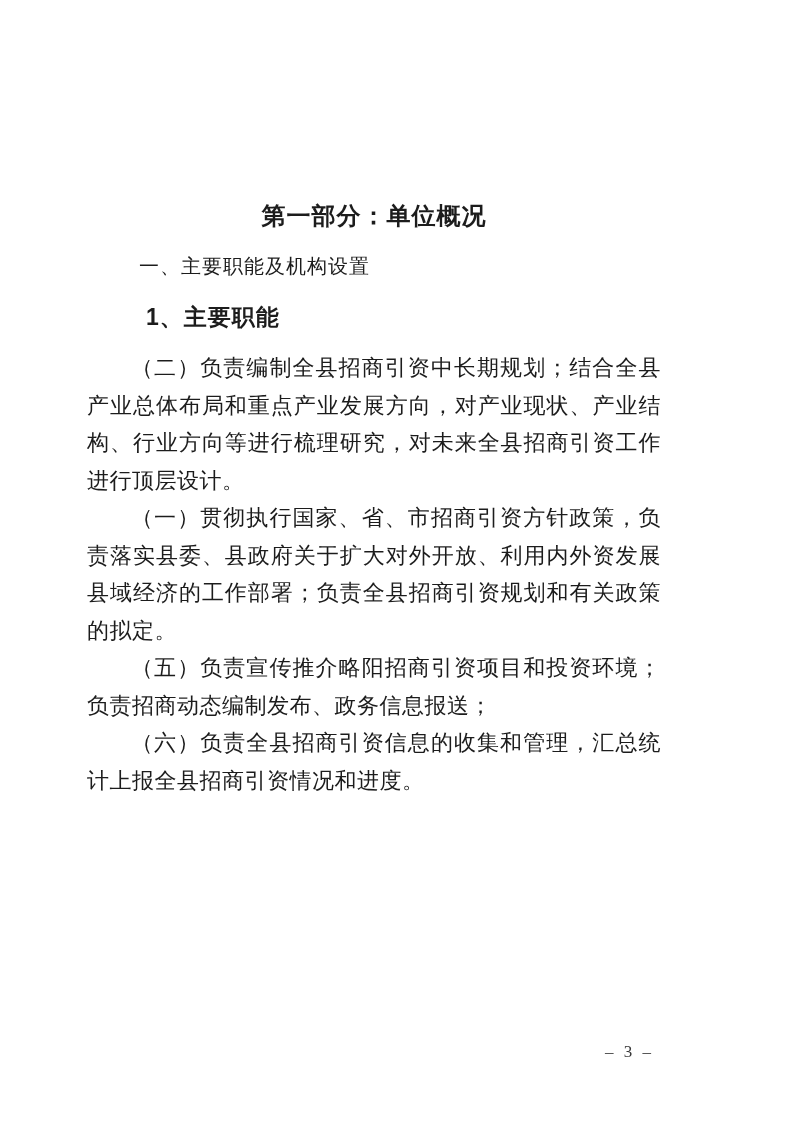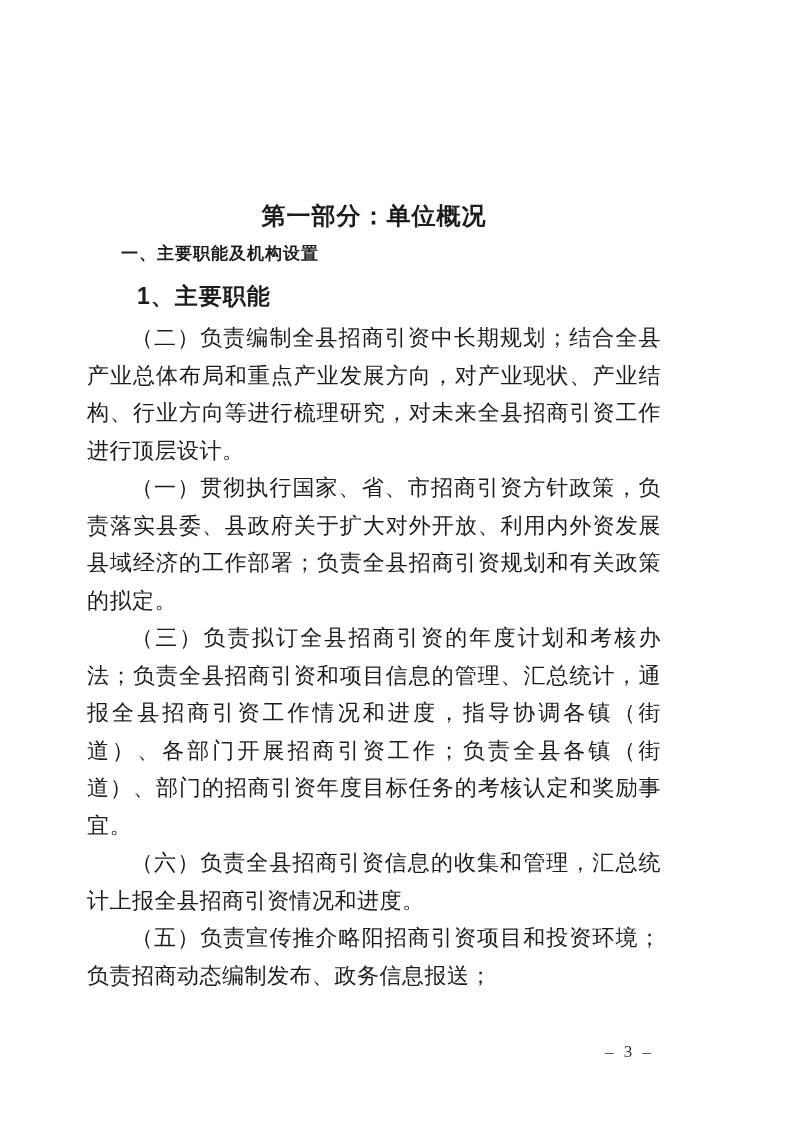--- a/index.html
+++ b/index.html
@@ -25,35 +25,35 @@
   .doc-title {
     text-align: center;
     font-weight: bold;
     font-size: 24px;
     line-height: 38px;
     letter-spacing: 1px;
     font-family: "Liberation Serif", serif;
     margin: 0;
   }
   .section-heading {
-    font-weight: bold;
-    font-size: 17px;
+    font-weight: normal;
+    font-size: 20px;
     line-height: 38px;
     text-indent: 2em;
     font-family: "Liberation Sans", sans-serif;
-    margin: 0;
+    margin: 12px;
     letter-spacing: 1px;
   }
   .sub-heading {
     font-weight: bold;
     font-size: 23px;
     line-height: 38px;
     text-indent: 2em;
     font-family: "Liberation Sans", sans-serif;
-    margin: 4px;
+    margin: 13px;
     letter-spacing: 1px;
   }
   .body-paragraph {
     font-size: 22px;
     line-height: 37.5px;
     text-align: justify;
     text-justify: inter-ideograph;
     text-indent: 2em;
     margin: 0;
     letter-spacing: 0.5px;
@@ -77,22 +77,21 @@
     <h1 class="doc-title">第一部分：单位概况</h1>
 
     <h2 class="section-heading">一、主要职能及机构设置</h2>
 
     <h3 class="sub-heading">1、主要职能</h3>
 
     <p class="body-paragraph">（二）负责编制全县招商引资中长期规划；结合全县产业总体布局和重点产业发展方向，对产业现状、产业结构、行业方向等进行梳理研究，对未来全县招商引资工作进行顶层设计。</p>
 
     <p class="body-paragraph">（一）贯彻执行国家、省、市招商引资方针政策，负责落实县委、县政府关于扩大对外开放、利用内外资发展县域经济的工作部署；负责全县招商引资规划和有关政策的拟定。</p>
 
-    <p class="body-paragraph">（三）负责拟订全县招商引资的年度计划和考核办法；负责全县招商引资和项目信息的管理、汇总统计，通报全县招商引资工作情况和进度，指导协调各镇（街道）、各部门开展招商引资工作；负责全县各镇（街道）、部门的招商引资年度目标任务的考核认定和奖励事宜。</p>
 
 
+    <p class="body-paragraph">（五）负责宣传推介略阳招商引资项目和投资环境；负责招商动态编制发布、政务信息报送；</p>
+
     <p class="body-paragraph">（六）负责全县招商引资信息的收集和管理，汇总统计上报全县招商引资情况和进度。</p>
-
-    <p class="body-paragraph">（五）负责宣传推介略阳招商引资项目和投资环境；负责招商动态编制发布、政务信息报送；</p>
   </div>
 
   <div class="page-number">– 3 –</div>
 </div>
 
 </body></html>

